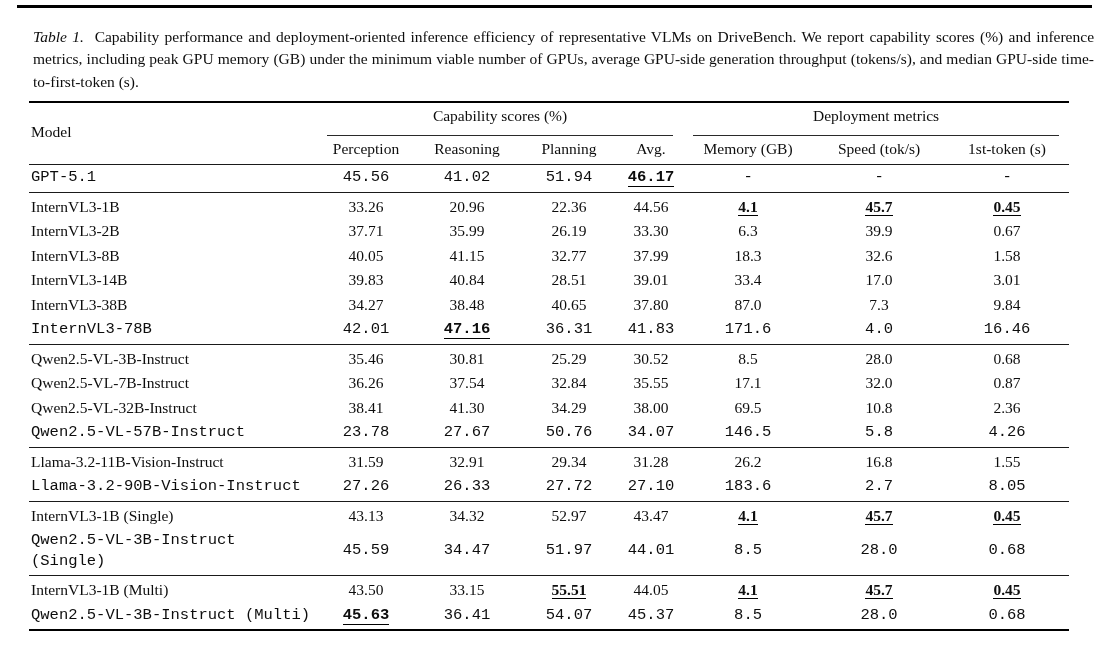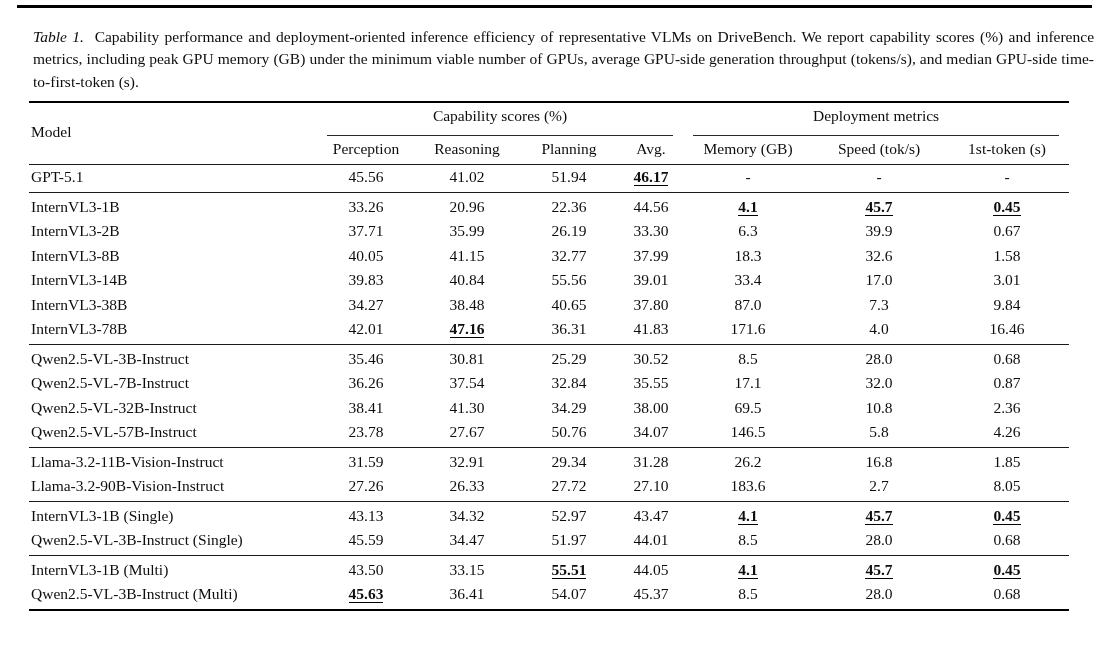--- a/index.html
+++ b/index.html
@@ -78,21 +78,21 @@
   }
 
   tbody td {
     padding: 2px 2px;
     text-align: center;
     line-height: 20.5px;
   }
   tbody td.model-cell { text-align: left; padding-left: 2px; }
 
   tr.sec-start td { border-top: 1.4px solid #1a1a1a; padding-top: 4px; }
-  tr.sec-last  td { padding-bottom: 4px; }
+  tr.sec-last  td { padding-bottom: 4px; font-family: Liberation Mono, monospace; }
 
   .best {
     font-weight: 700;
     display: inline-block;
     line-height: 17px;
     border-bottom: 1.7px solid #000;
   }
 </style>
 </head>
 <body>
@@ -172,21 +172,21 @@
           <td>32.77</td>
           <td>37.99</td>
           <td>18.3</td>
           <td>32.6</td>
           <td>1.58</td>
         </tr>
         <tr>
           <td class="model-cell">InternVL3-14B</td>
           <td>39.83</td>
           <td>40.84</td>
-          <td>55.56</td>
+          <td>28.51</td>
           <td>39.01</td>
           <td>33.4</td>
           <td>17.0</td>
           <td>3.01</td>
         </tr>
         <tr>
           <td class="model-cell">InternVL3-38B</td>
           <td>34.27</td>
           <td>38.48</td>
           <td>40.65</td>
@@ -246,21 +246,21 @@
           <td>4.26</td>
         </tr>
         <tr class="sec-start">
           <td class="model-cell">Llama-3.2-11B-Vision-Instruct</td>
           <td>31.59</td>
           <td>32.91</td>
           <td>29.34</td>
           <td>31.28</td>
           <td>26.2</td>
           <td>16.8</td>
-          <td>1.85</td>
+          <td>1.55</td>
         </tr>
         <tr class="sec-last">
           <td class="model-cell">Llama-3.2-90B-Vision-Instruct</td>
           <td>27.26</td>
           <td>26.33</td>
           <td>27.72</td>
           <td>27.10</td>
           <td>183.6</td>
           <td>2.7</td>
           <td>8.05</td>

